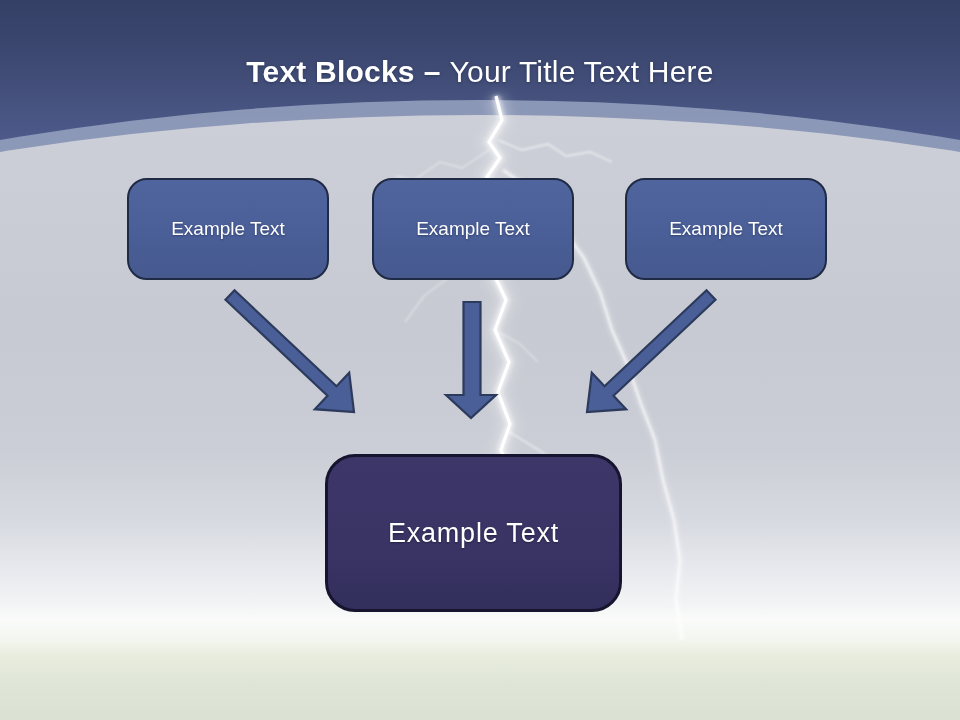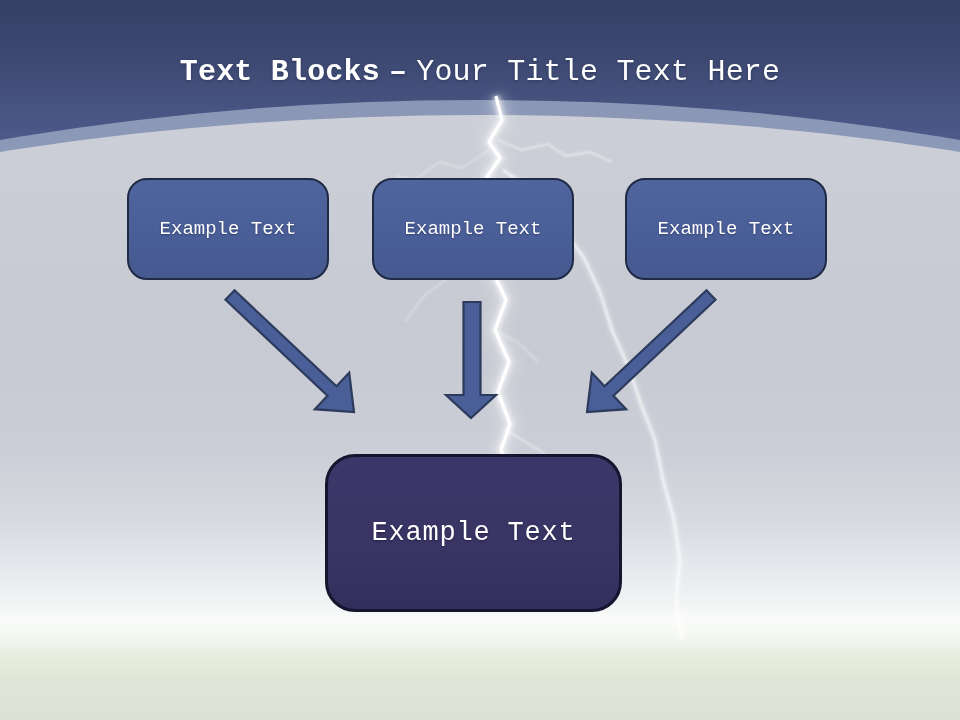--- a/index.html
+++ b/index.html
@@ -1,18 +1,18 @@
 <!DOCTYPE html>
 <html><head>
 <meta charset="utf-8">
 <style>
   html,body{margin:0;padding:0;background:#222;}
   .slide{
     position:relative;width:960px;height:720px;overflow:hidden;
-    font-family:Liberation Mono, monospace;
+    font-family:Liberation Sans, sans-serif;
     background:linear-gradient(180deg,#344066 0%,#3b476f 7%,#46527e 14%,#4f5c8e 21%,#56639d 40%,#56639d 100%);
   }
   
   .arc-rim{
     position:absolute;left:-720px;top:100px;width:2400px;height:958px;
     border-radius:50%;background:#98a3c0;opacity:.85;
   }
   .body-ellipse{
     position:absolute;left:-720px;top:115px;width:2400px;height:886px;border-radius:50%;
     background:linear-gradient(180deg,

